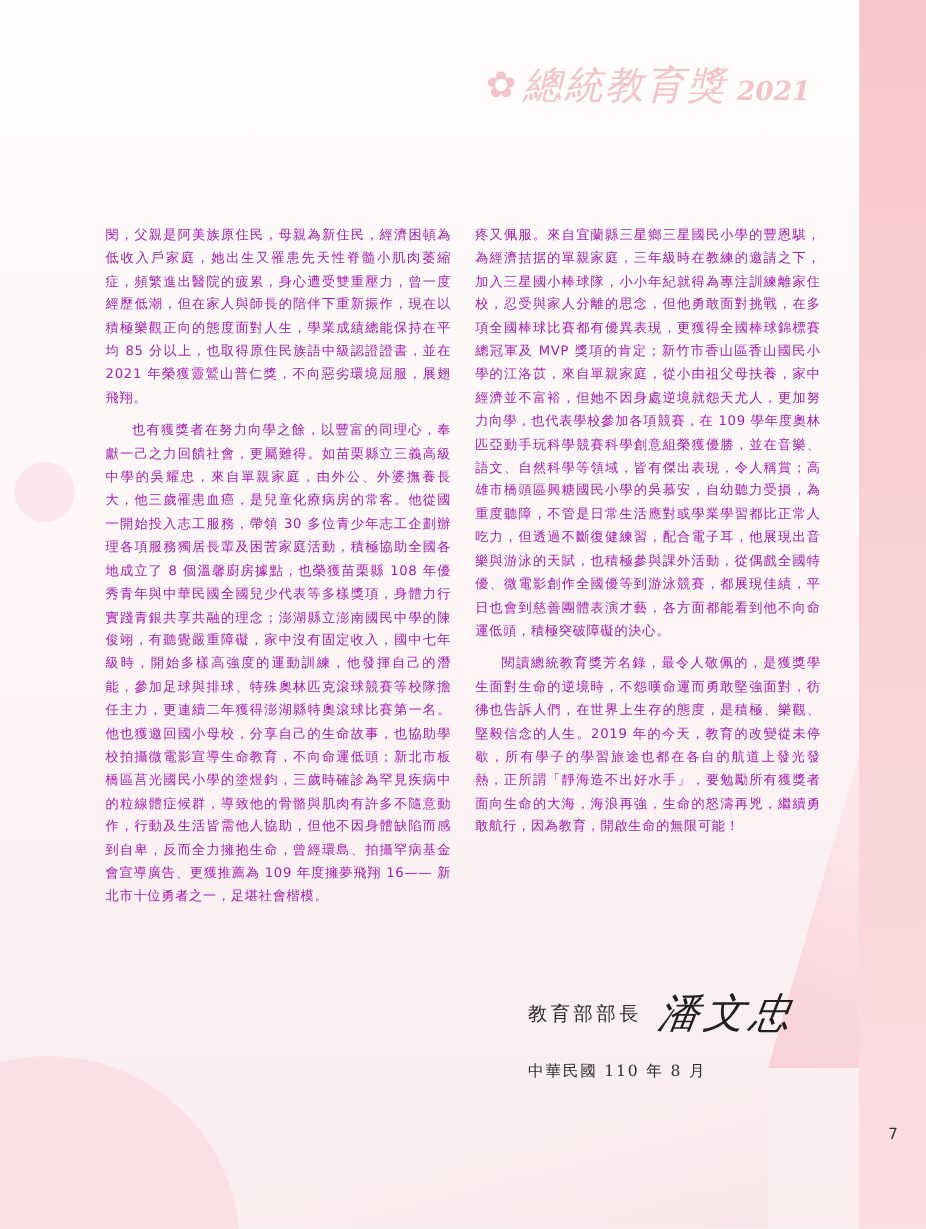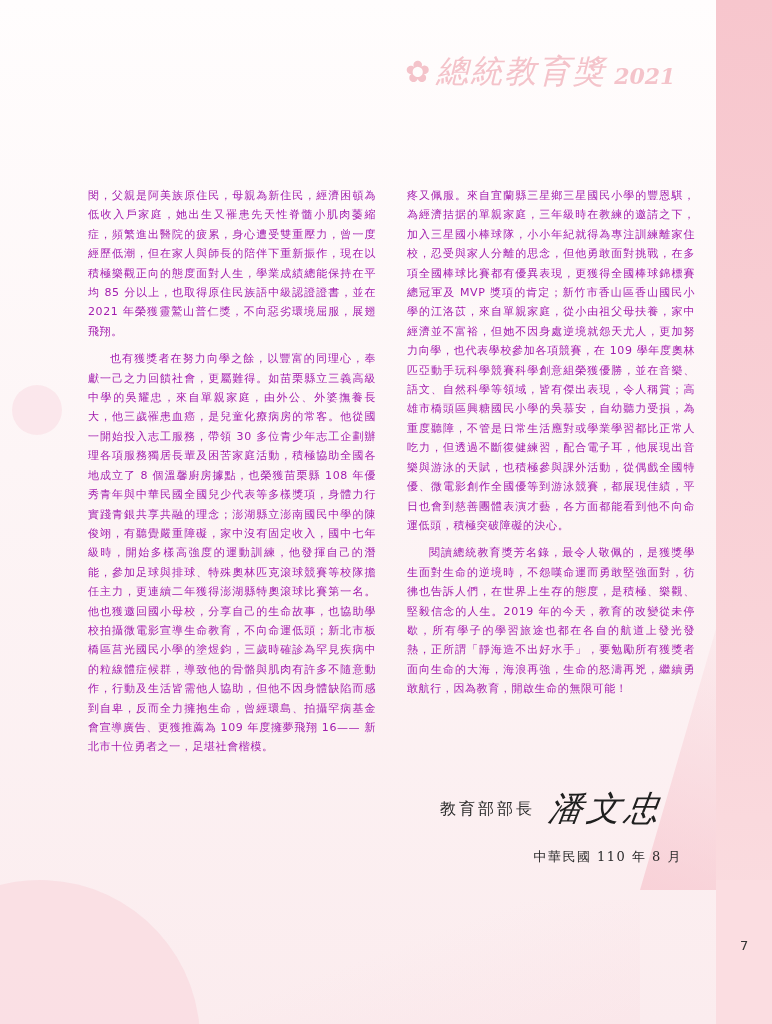--- a/index.html
+++ b/index.html
@@ -45,31 +45,31 @@
   .logo-mark { font-size: 30px; line-height: 1; }
   .logo-title { font-family: "DejaVu Serif", serif; font-size: 32px; letter-spacing: 2px; font-style: italic; }
   .logo-year { font-family: "DejaVu Serif", serif; font-size: 22px; font-style: italic; margin-left: 2px; margin-top: 8px; font-weight: bold; }
 
   .column {
     position: absolute; top: 186px; width: 288px;
     font-size: 11px; line-height: 19.4px; color: #a21caf;
     text-align: justify; letter-spacing: 0.6px;
   }
   .col-left { left: 88px; }
-  .col-right { left: 407px; }
+  .col-right { left: 396px; }
   .column p { margin: 0 0 8px 0; }
   .indent { text-indent: 2em; }
 
   .signature-block {
-    position: absolute; left: 440px; top: 786px; width: 250px;
+    position: absolute; left: 440px; top: 822px; width: 250px;
   }
   .sig-row { display: flex; align-items: center; gap: 14px; }
   .sig-title { font-family: "DejaVu Serif", serif; font-size: 16px; letter-spacing: 3px; color: #2b2b2b; }
   .sig-name { font-family: "DejaVu Serif", serif; font-style: italic; font-size: 34px; color: #1f1f1f; letter-spacing: 4px; transform: skewX(-8deg); }
-  .sig-date { text-align: right; margin-top: 16px; font-family: "DejaVu Serif", serif; font-size: 13px; color: #2b2b2b; letter-spacing: 1.5px; padding-right: 8px; }
+  .sig-date { text-align: left; margin-top: 16px; font-family: "DejaVu Serif", serif; font-size: 13px; color: #2b2b2b; letter-spacing: 1.5px; padding-right: 8px; }
 
   .page-number {
     position: absolute; left: 740px; top: 938px; font-size: 13px; color: #333;
   }
 </style>
 </head>
 <body>
 
 <div class="page-bg"></div>
 <div class="bg-circle"></div>

